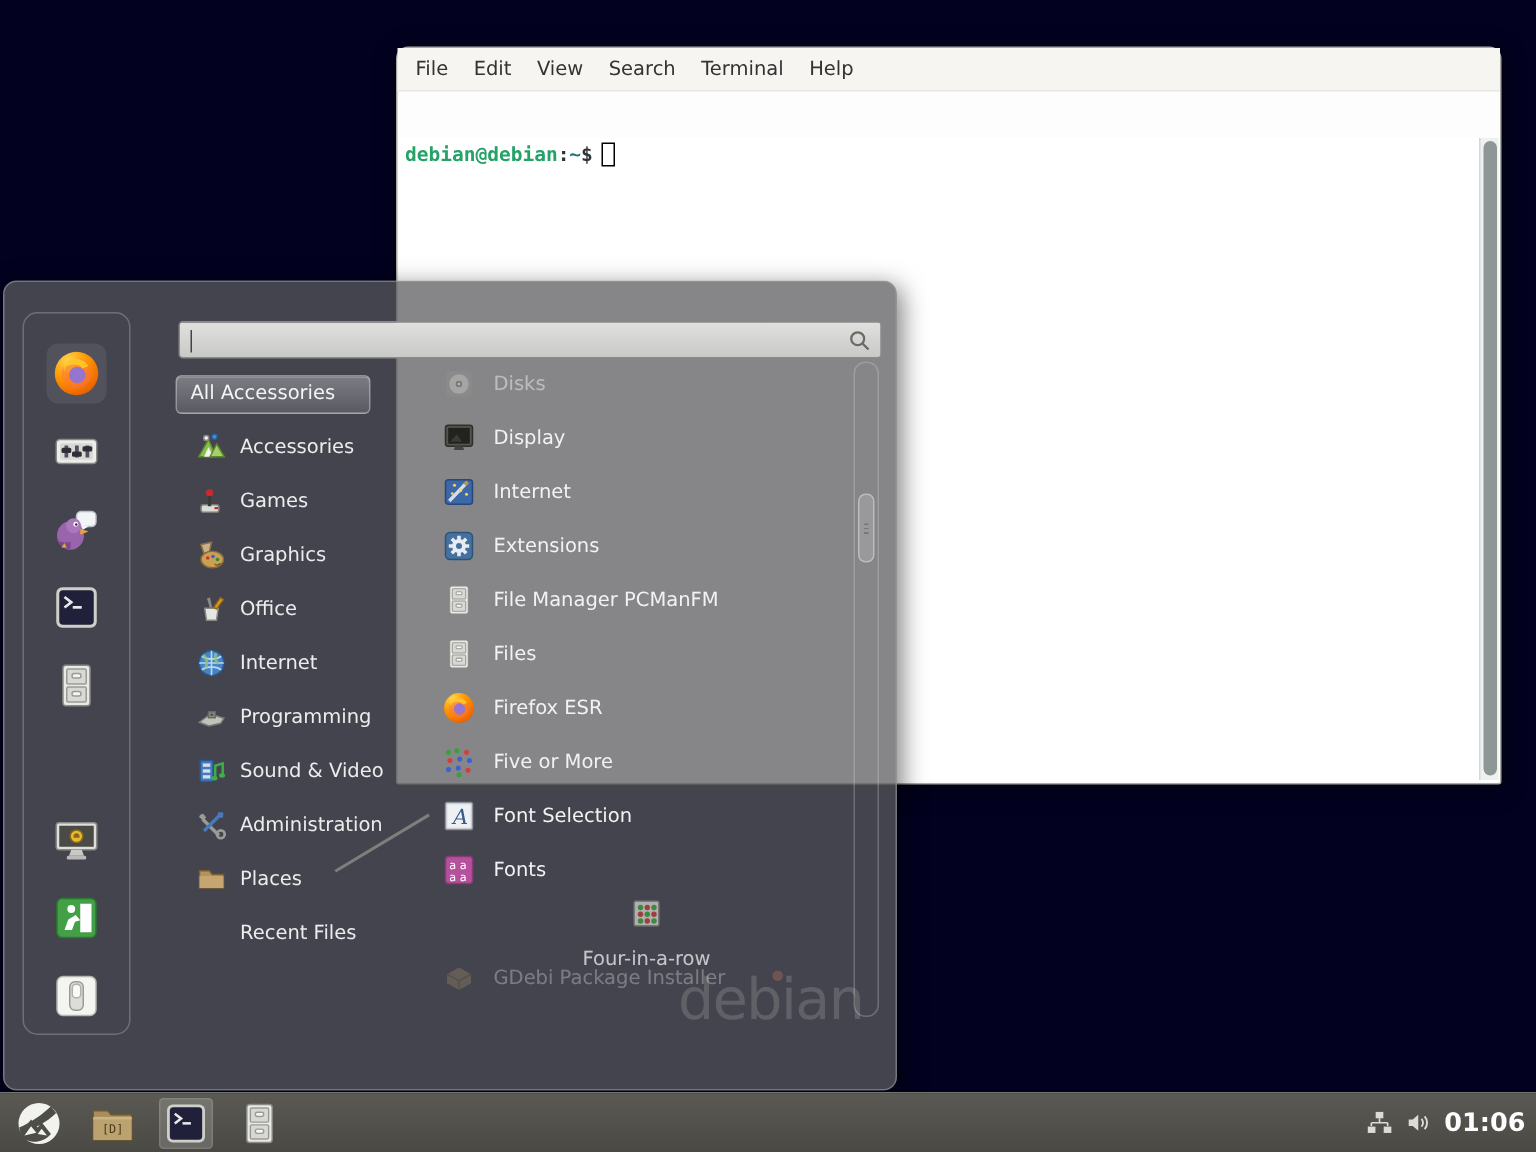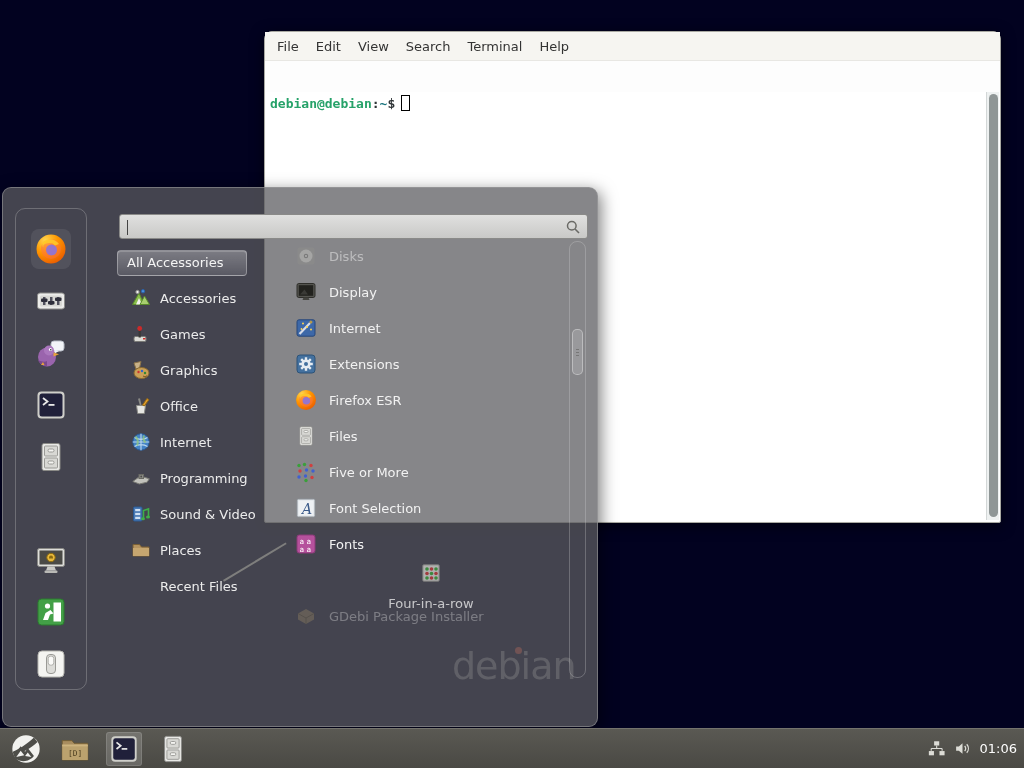--- a/index.html
+++ b/index.html
@@ -98,21 +98,21 @@
     background:linear-gradient(#5a5953,#4a4944); border-top:1px solid #74736d;
     display:flex; align-items:center; z-index:4; }
   .launchers { display:flex; align-items:center; gap:13px; padding-left:8px; }
   .launcher { width:36px; height:34px; display:flex; align-items:center;
     justify-content:center; border-radius:3px; }
   .launcher .icon { width:30px; height:30px; }
   .launcher.active { background:rgba(255,255,255,0.17);
     box-shadow:inset 0 0 0 1px rgba(255,255,255,0.12); }
   .tray { margin-left:auto; display:flex; align-items:center; gap:9px; padding-right:7px; }
   .tray-icon { width:17px; height:17px; display:inline-block; }
-  .clock { font-size:13px; font-weight:normal; color:#fdfdfd; }
+  .clock { font-size:17px; font-weight:bold; color:#fdfdfd; }
 
   .icon svg, .win-btn svg, .tray-icon svg, .search-icon svg, .win-mini-icon svg
     { width:100%; height:100%; display:block; }
 </style>
 </head>
 <body>
 
 <div class="screen">
 
   <div class="watermark">
@@ -336,20 +336,32 @@
               <path d="M12.5 14.5v-8l5-1.6v8" stroke="#3fae49" stroke-width="1.6" fill="none"></path>
               <ellipse cx="12" cy="14.8" rx="2" ry="1.5" fill="#3fae49"></ellipse>
               <ellipse cx="17" cy="13" rx="2" ry="1.5" fill="#3fae49"></ellipse>
             </svg>
           </span>
           <span class="cat-label">Sound &amp; Video</span>
         </div>
         <div class="cat-item">
           <span class="icon">
             <svg viewBox="0 0 20 20">
+              <path d="M4.5 2.5c-1.5 0-2.5 1-2.8 2.2L4.5 7l2-2z" fill="#9a9a96"></path>
+              <path d="M4 6l11 11" stroke="#9a9a96" stroke-width="2.2"></path>
+              <path d="M16 3L5 14" stroke="#4a7ab5" stroke-width="2.2"></path>
+              <rect x="14.2" y="1.5" width="3.6" height="3.6" rx=".8" fill="#4a7ab5"></rect>
+              <circle cx="16.2" cy="16.2" r="2.6" fill="none" stroke="#9a9a96" stroke-width="1.8"></circle>
+            </svg>
+          </span>
+          <span class="cat-label">Administration</span>
+        </div>
+        <div class="cat-item">
+          <span class="icon">
+            <svg viewBox="0 0 20 20">
               <path d="M2 4.5h6.5l2 2.5H18v9H2z" fill="#b5935f" stroke="#7a5f34"></path>
               <path d="M2 8h16v8H2z" fill="#c6a670"></path>
             </svg>
           </span>
           <span class="cat-label">Places</span>
         </div>
         <div class="cat-item">
           <span class="icon"></span>
           <span class="cat-label">Recent Files</span>
         </div>
@@ -396,50 +408,62 @@
             <svg viewBox="0 0 22 22">
               <rect x="2" y="2" width="18" height="18" rx="3" fill="#44719f" stroke="#2d5378"></rect>
               <g stroke="#e6ecf2" stroke-width="2.4">
                 <path d="M11 4.2v13.6M4.2 11h13.6M6.2 6.2l9.6 9.6M15.8 6.2l-9.6 9.6"></path>
               </g>
               <circle cx="11" cy="11" r="4.6" fill="#e6ecf2"></circle>
               <circle cx="11" cy="11" r="2" fill="#44719f"></circle>
             </svg>
           </span>
           <span class="app-label">Extensions</span>
+        </div>
+        <div class="app-item state-normal">
+          <span class="icon">
+            <svg viewBox="0 0 32 32">
+              <rect x="7" y="2.5" width="18" height="27" rx="2" fill="#e9e9e6" stroke="#8a8a86"></rect>
+              <rect x="9.5" y="5" width="13" height="10" rx="1" fill="#d8d8d4" stroke="#9a9a96"></rect>
+              <rect x="9.5" y="17" width="13" height="10" rx="1" fill="#d8d8d4" stroke="#9a9a96"></rect>
+              <rect x="13" y="8" width="6" height="3" rx="1.5" fill="#f4f4f1" stroke="#9a9a96"></rect>
+              <rect x="13" y="20" width="6" height="3" rx="1.5" fill="#f4f4f1" stroke="#9a9a96"></rect>
+            </svg>
+          </span>
+          <span class="app-label">File Manager PCManFM</span>
+        </div>
+        <div class="app-item state-normal">
+          <span class="icon">
+            <svg viewBox="0 0 32 32">
+              <rect x="7" y="2.5" width="18" height="27" rx="2" fill="#e9e9e6" stroke="#8a8a86"></rect>
+              <rect x="9.5" y="5" width="13" height="10" rx="1" fill="#d8d8d4" stroke="#9a9a96"></rect>
+              <rect x="9.5" y="17" width="13" height="10" rx="1" fill="#d8d8d4" stroke="#9a9a96"></rect>
+              <rect x="13" y="8" width="6" height="3" rx="1.5" fill="#f4f4f1" stroke="#9a9a96"></rect>
+              <rect x="13" y="20" width="6" height="3" rx="1.5" fill="#f4f4f1" stroke="#9a9a96"></rect>
+            </svg>
+          </span>
+          <span class="app-label">Files</span>
         </div>
         <div class="app-item state-normal">
           <span class="icon">
             <svg viewBox="0 0 32 32">
               <defs>
                 <radialGradient id="fxg" cx="30%" cy="20%" r="95%">
                   <stop offset="0%" stop-color="#ffd54f"></stop>
                   <stop offset="45%" stop-color="#ff9800"></stop>
                   <stop offset="100%" stop-color="#e65100"></stop>
                 </radialGradient>
               </defs>
               <circle cx="16" cy="16" r="14.5" fill="url(#fxg)"></circle>
               <path d="M16 6c6 0 10 5 10 10a10 10 0 0 1-10 10A10 10 0 0 1 6 16c0-2 .5-3.5 1.3-5-.3 2 .2 3 1.2 3.6C8 11 11 7.5 16 6z" fill="#ff7043" opacity=".5"></path>
               <circle cx="16.5" cy="17" r="5.5" fill="#9575cd"></circle>
               <path d="M8 9c4-4 12-4 16 2l-4 1.6C17.5 9 12 9.5 8 12z" fill="#ffca28" opacity=".9"></path>
             </svg>
           </span>
           <span class="app-label">Firefox ESR</span>
-        </div>
-        <div class="app-item state-normal">
-          <span class="icon">
-            <svg viewBox="0 0 32 32">
-              <rect x="7" y="2.5" width="18" height="27" rx="2" fill="#e9e9e6" stroke="#8a8a86"></rect>
-              <rect x="9.5" y="5" width="13" height="10" rx="1" fill="#d8d8d4" stroke="#9a9a96"></rect>
-              <rect x="9.5" y="17" width="13" height="10" rx="1" fill="#d8d8d4" stroke="#9a9a96"></rect>
-              <rect x="13" y="8" width="6" height="3" rx="1.5" fill="#f4f4f1" stroke="#9a9a96"></rect>
-              <rect x="13" y="20" width="6" height="3" rx="1.5" fill="#f4f4f1" stroke="#9a9a96"></rect>
-            </svg>
-          </span>
-          <span class="app-label">Files</span>
         </div>
         <div class="app-item state-normal">
           <span class="icon">
             <svg viewBox="0 0 22 22">
               <circle cx="4" cy="4.5" r="1.7" fill="#3aa03a"></circle>
               <circle cx="9.5" cy="3.5" r="1.7" fill="#3aa03a"></circle>
               <circle cx="16" cy="4.5" r="1.7" fill="#d04040"></circle>
               <circle cx="5" cy="10" r="1.7" fill="#d04040"></circle>
               <circle cx="11.5" cy="9" r="1.7" fill="#4060d0"></circle>
               <circle cx="18" cy="10" r="1.7" fill="#4060d0"></circle>

